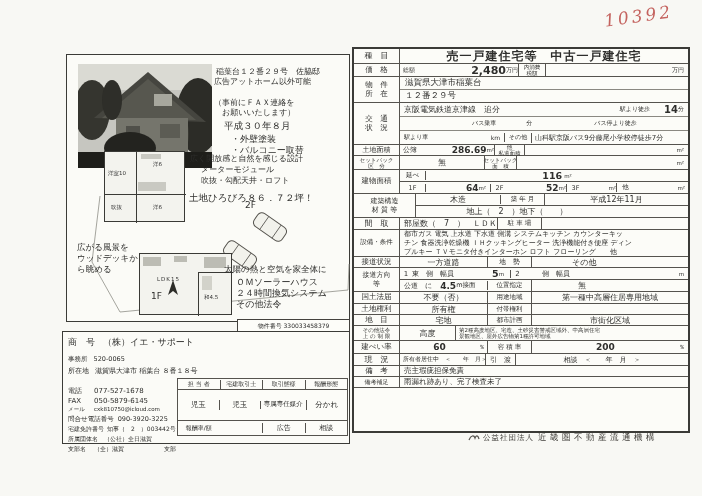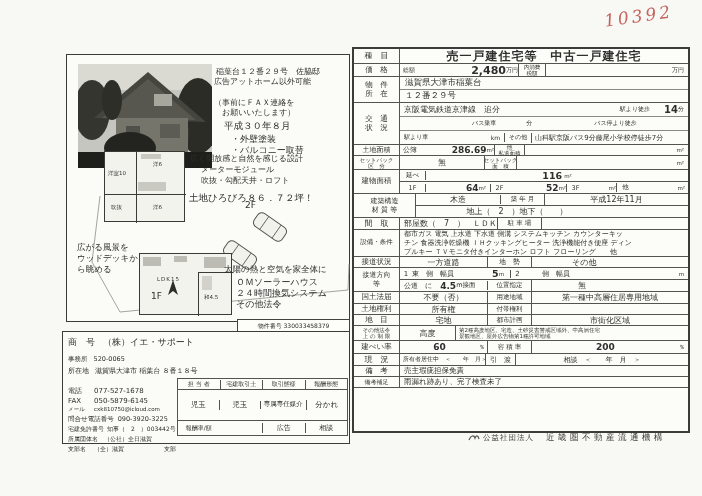--- a/index.html
+++ b/index.html
@@ -444,16 +444,16 @@
         <div class="c ctr f7 bl grow" style="width:43px">相談</div>
       </div>
     </div>
   </div>
 
   <div class="abs c" style="left:468px;top:432px;color:#403e3a">
     <svg width="12" height="10" style="margin-right:3px">
       <path d="M1,7 C3,2 6,2 7,5 C8,2 10,2 11,6" fill="none" stroke="#55534e" stroke-width="1.2"></path>
     </svg>
     <span class="f75" style="letter-spacing:1px">公益社団法人</span>
-    <span class="f85" style="letter-spacing:3.5px;margin-left:12px">近畿圏不動産流通機構</span>
+    <span class="f85" style="letter-spacing:3.5px;margin-left:4px">近畿圏不動産流通機構</span>
   </div>
 
 </div>
 
 </body></html>

